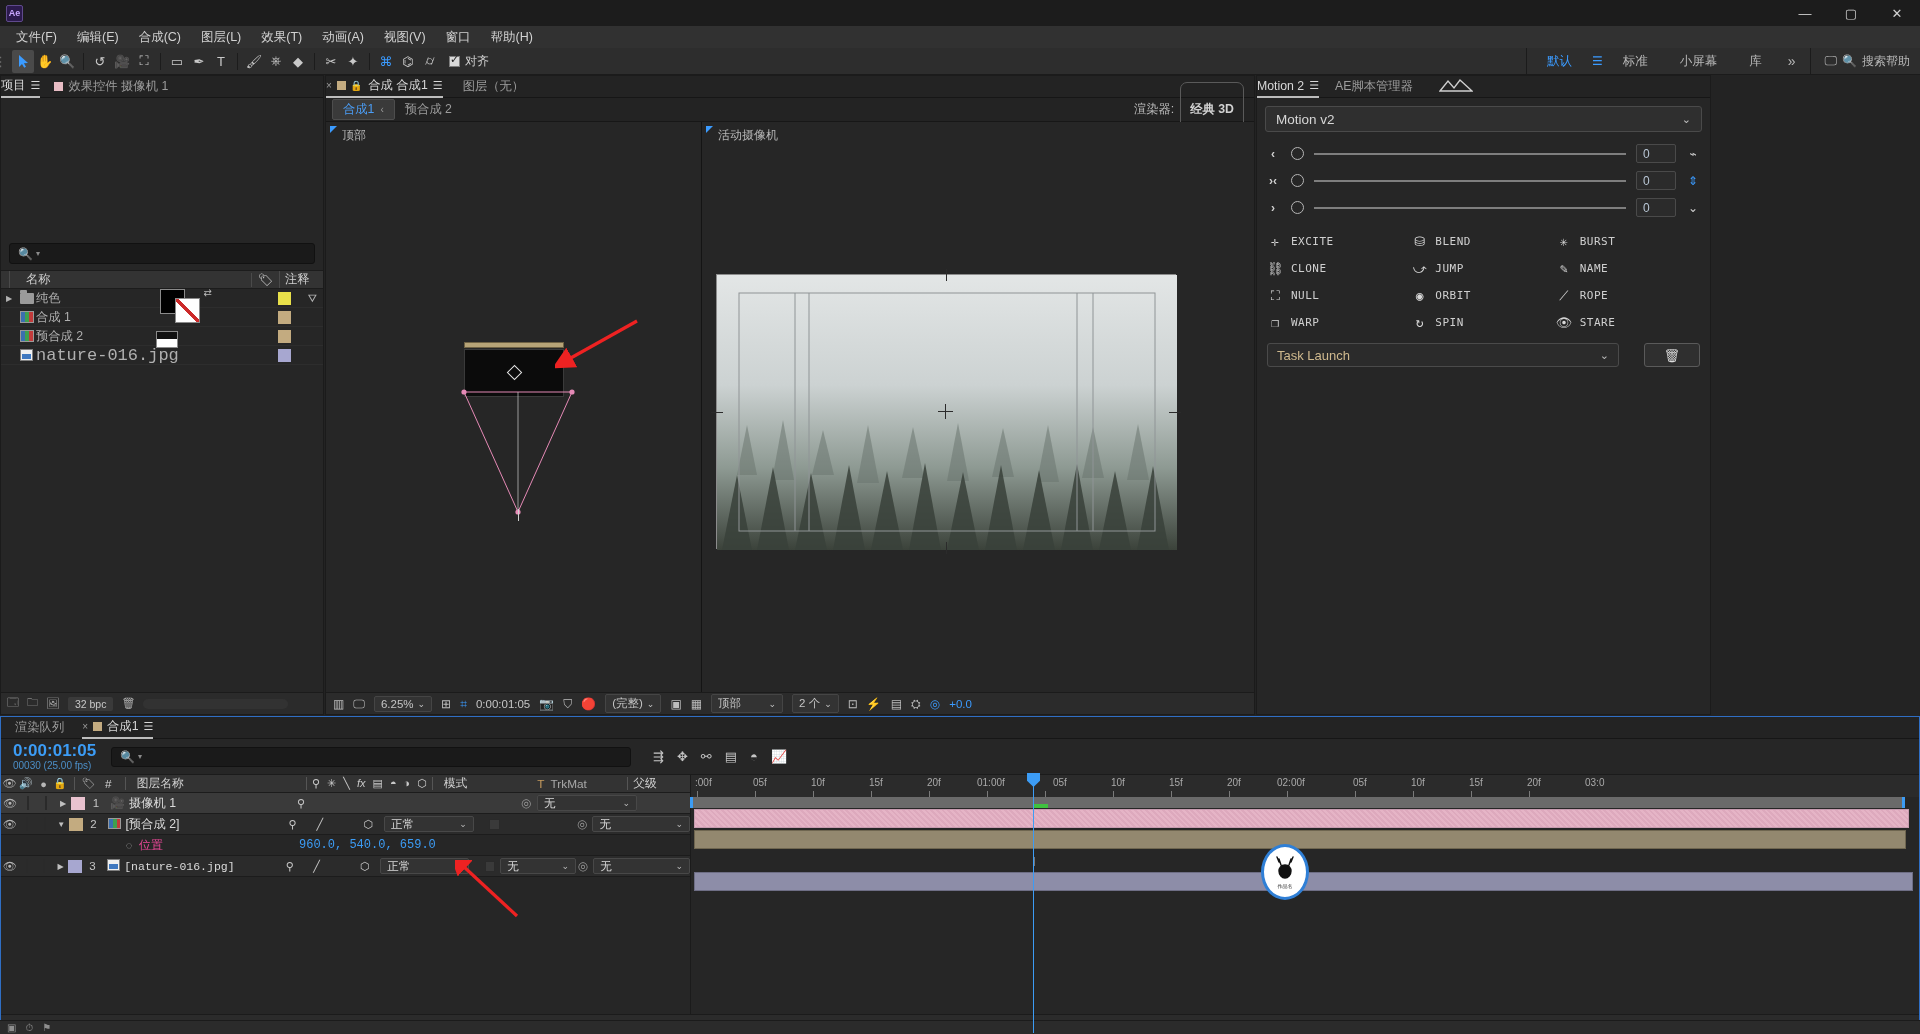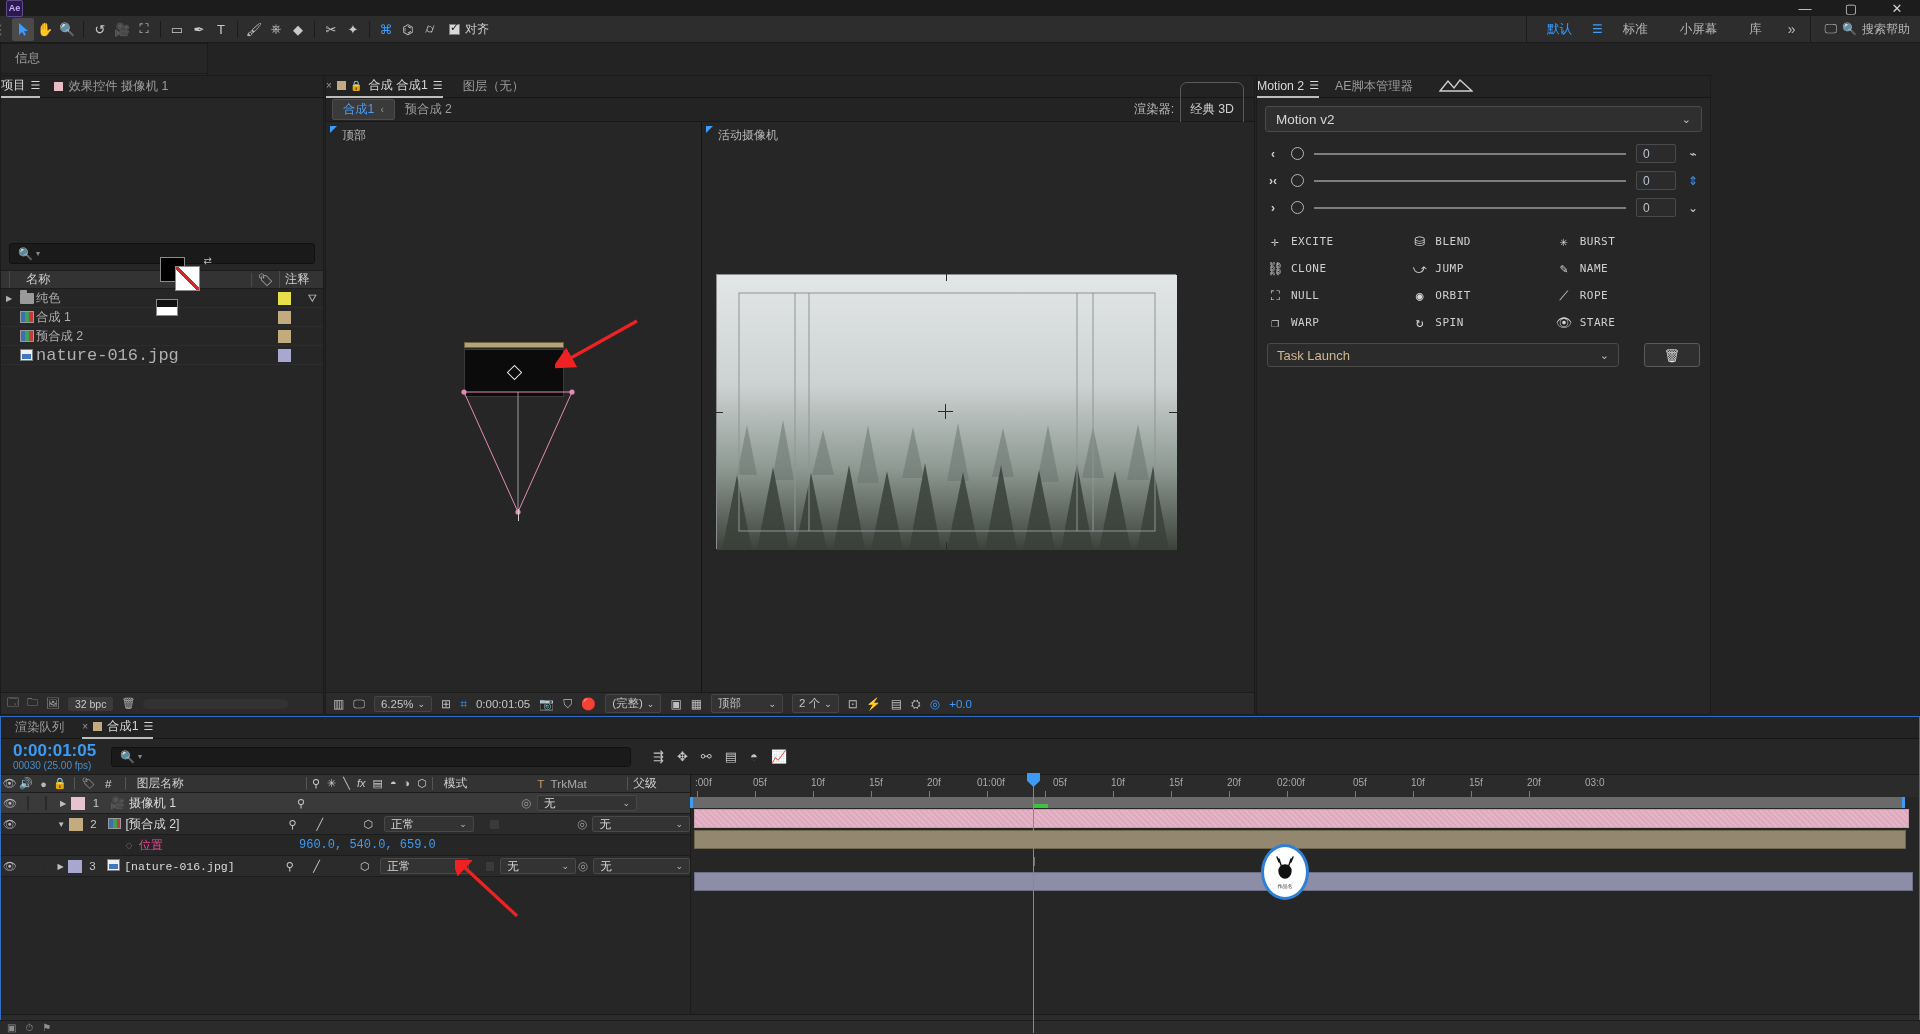--- a/index.html
+++ b/index.html
@@ -7,21 +7,21 @@
     width:1920px; height:1034px; overflow:hidden;
     background:#232323;
     font-family:"Liberation Sans", sans-serif;
     font-size:12px; color:#c8c8c8;
     -webkit-font-smoothing:antialiased;
   }
   .app { position:relative; width:1920px; height:1034px; }
 
   
   .titlebar {
-    height:16px; background:#1c1c1c; display:flex; align-items:center;
+    height:26px; background:#1c1c1c; display:flex; align-items:center;
     padding-left:6px; color:#d6d6d6; font-size:13px;
   }
   .ae-logo {
     width:17px; height:17px; background:#2c1a4d; color:#c9a7ff;
     border:1px solid #5f4a8c; border-radius:2px;
     font-size:9px; font-weight:bold; display:flex; align-items:center;
     justify-content:center; margin-right:8px; font-family:"Liberation Sans",sans-serif;
   }
   .titlebar .win-btns { margin-left:auto; display:flex; height:26px; }
   .win-btn { width:46px; height:26px; display:flex; align-items:center; justify-content:center;
@@ -105,21 +105,21 @@
   .comp-hdr2 {
     height:24px; background:#232323; display:flex; align-items:center; padding-left:6px;
     border-bottom:1px solid #171717;
   }
   .comp-chip {
     background:#3a3a3a; border:1px solid #4d4d4d; border-radius:2px;
     padding:1px 10px; font-size:12.3px; color:#4b9ef7; display:flex; gap:6px; align-items:center;
   }
   .comp-crumb { padding:0 10px; font-size:12.3px; color:#9d9d9d; }
   .renderer { margin-left:auto; display:flex; align-items:center; gap:6px; padding-right:10px; font-size:12.3px; color:#bcbcbc;}
-  .renderer .box { border:1px solid #5a5a5a; border-radius:7px; padding:18px 9px; color:#d2d2d2;}
+  .renderer .box { border:1px solid #5a5a5a; border-radius:7px; padding:18px 9px; color:#d2d2d2;font-weight:bold;}
   .comp-view { position:relative; background:#262626; height:calc(100% - 22px - 24px - 22px); }
   .view-left { position:absolute; left:0; top:0; width:374px; height:100%; }
   .view-right { position:absolute; left:375px; top:0; right:0; height:100%; border-left:1px solid #141414;}
   .view-label { position:absolute; left:8px; top:5px; font-size:12px; color:#b5b5b5;}
   .view-arrow { position:absolute; left:4px; top:4px; width:0;height:0;
                 border-left:7px solid #3b9bff; border-bottom:7px solid transparent; }
   .comp-foot {
     position:absolute; left:0; right:0; bottom:0; height:22px; background:#2b2b2b;
     border-top:1px solid #1b1b1b; display:flex; align-items:center; gap:9px; padding:0 7px;
     font-size:11.5px; color:#c5c5c5;
@@ -246,20 +246,31 @@
 
   <div class="titlebar">
     <div class="ae-logo">Ae</div>
     <div class="win-btns">
       <div class="win-btn">—</div>
       <div class="win-btn">▢</div>
       <div class="win-btn close">✕</div>
     </div>
   </div>
 
+  <div class="menubar">
+    <div class="mi">文件(F)</div>
+    <div class="mi">编辑(E)</div>
+    <div class="mi">合成(C)</div>
+    <div class="mi">图层(L)</div>
+    <div class="mi">效果(T)</div>
+    <div class="mi">动画(A)</div>
+    <div class="mi">视图(V)</div>
+    <div class="mi">窗口</div>
+    <div class="mi">帮助(H)</div>
+  </div>
 
   <div class="toolbar">
     <div class="tool" style="width:10px;color:#6e6e6e;">⋮⋮</div>
     <div class="tool active">
       <svg width="11" height="13" viewBox="0 0 11 13">
           <path d="M1 0 L1 12 L4 9 L6.2 12.8 L8 11.7 L5.9 8.2 L10 8 Z" fill="#3b9bff"></path>
         </svg>
     </div>
     <div class="tool">✋</div>
     <div class="tool">🔍</div>

